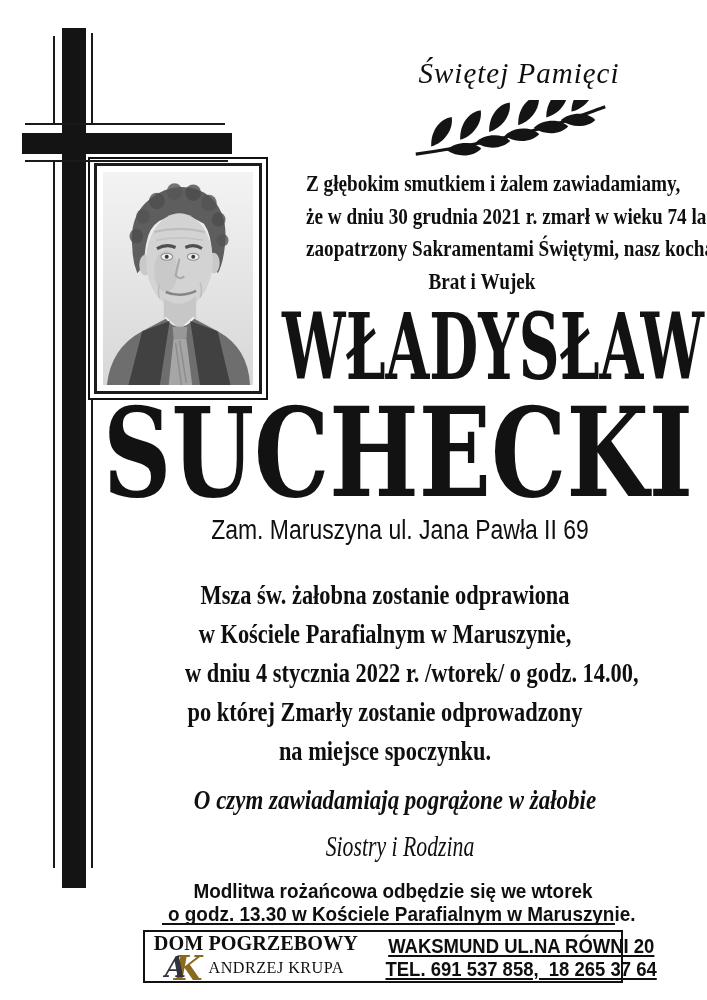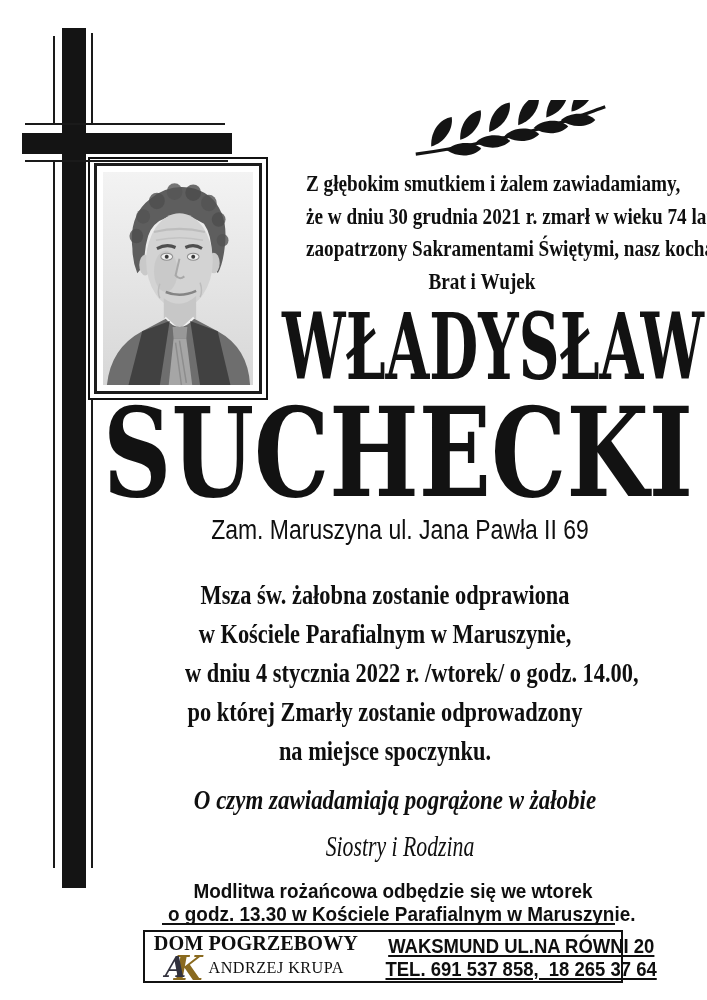--- a/index.html
+++ b/index.html
@@ -133,20 +133,23 @@
           <path d="M40,154 L68,144 L58,206 L26,206 Z" fill="#414141"></path>
           <path d="M117,154 L89,144 L99,206 L130,206 Z" fill="#414141"></path>
           <path d="M71,150 L86,150 L85,161 L72,161 Z" fill="#989898"></path>
           <path d="M72,161 L85,161 L91,206 L67,206 Z" fill="#a6a6a6"></path>
           <path d="M74,165 L80,206 M78,163 L85,204" stroke="#8d8d8d" stroke-width="1.5"></path>
         </svg>
       </div>
     </div>
   </div>
 
+  <div class="cblock memorial">
+    <span class="ln">Świętej Pamięci</span>
+  </div>
 
   <svg class="laurel" viewBox="0 0 200 60">
     <defs>
       <path id="lu" d="M0,0 C7,-15 22,-21 33,-17 C29,-5 14,3 0,0 Z"></path>
       <path id="ll" d="M0,0 C10,11 26,13 35,7 C29,-3 11,-7 0,0 Z"></path>
     </defs>
     <path d="M2,56 C50,50 110,36 150,24 C168,18 184,12 198,7" stroke="#141414" stroke-width="3.2" fill="none"></path>
     <g fill="#141414">
       <use href="#lu" transform="translate(18,48) rotate(-28)"></use>
       <use href="#lu" transform="translate(48,41) rotate(-28)"></use>

